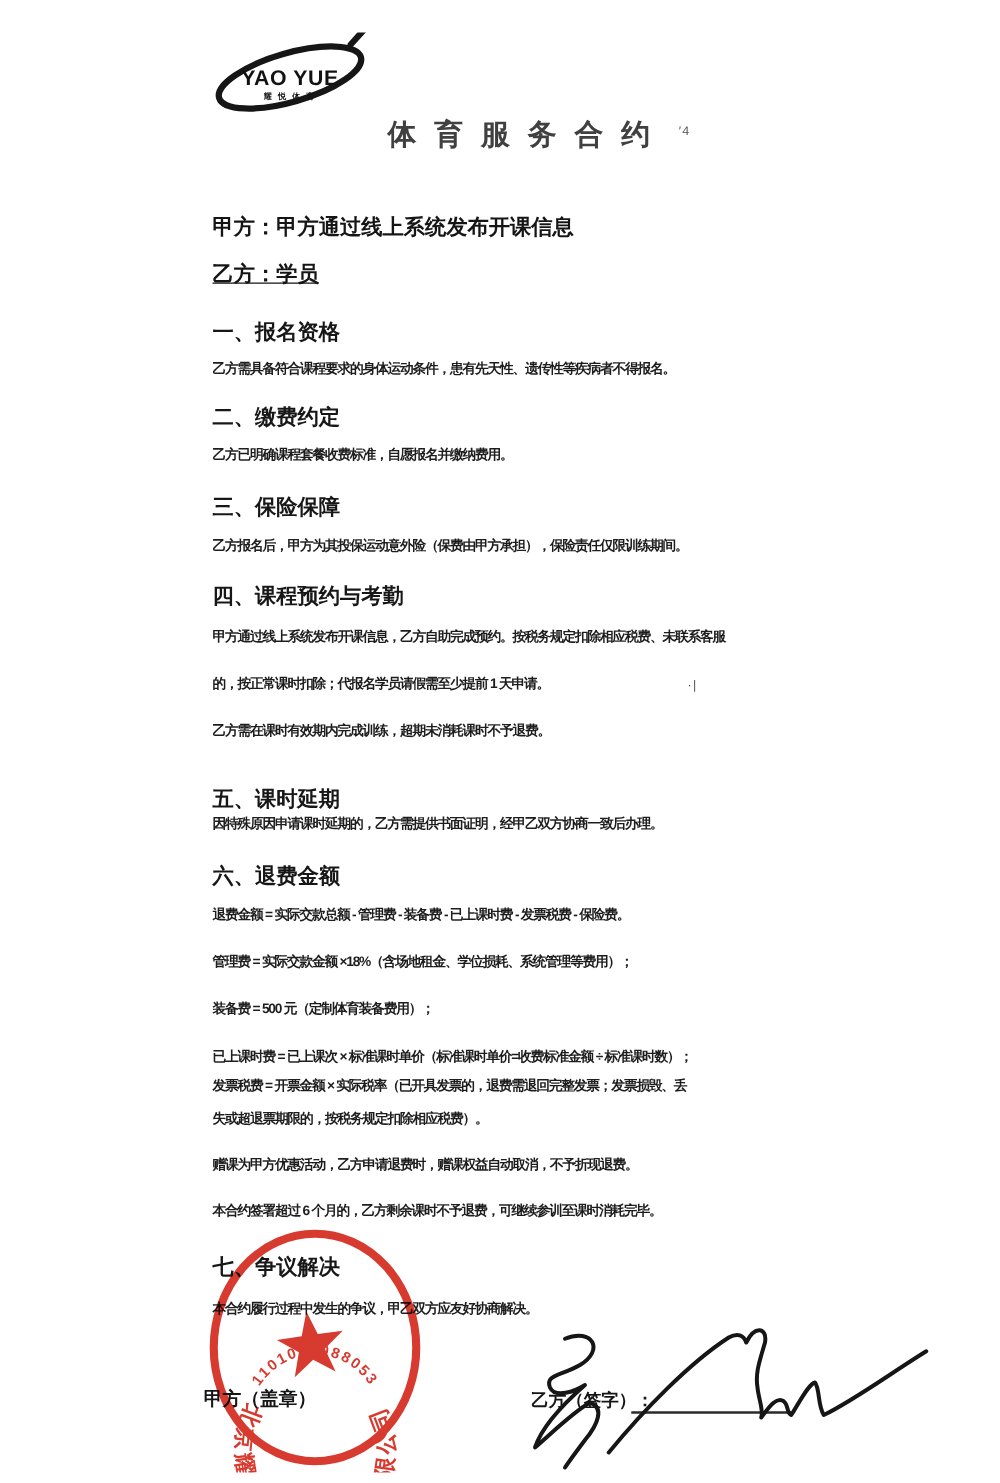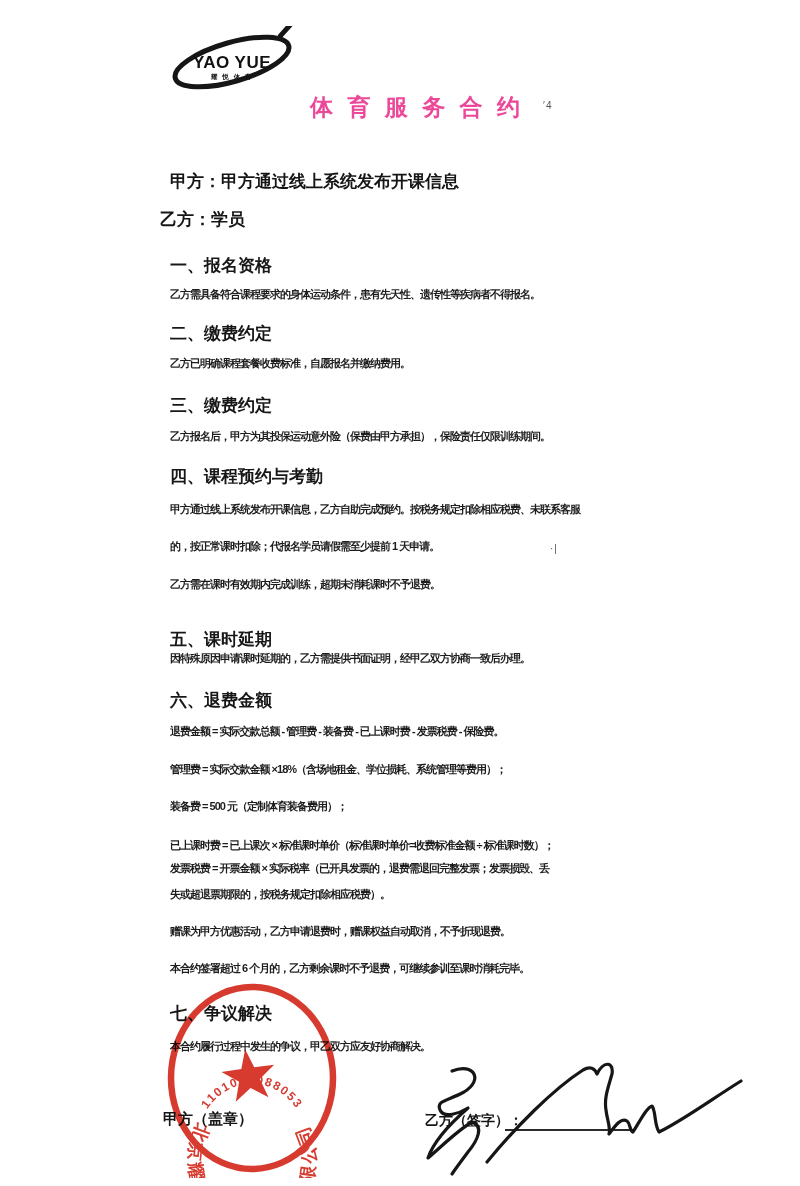--- a/index.html
+++ b/index.html
@@ -2,21 +2,21 @@
 <html><head>
 <meta charset="utf-8">
 <style>
   html,body{margin:0;padding:0;}
   body{
     width:800px;height:1186px;background:#ffffff;position:relative;
     font-family:"Liberation Sans","DejaVu Sans",sans-serif;color:#1b1b1b;
     overflow:hidden;
   }
   .tl{position:absolute;white-space:nowrap;}
-  .title{font-size:23px;font-weight:800;letter-spacing:4px;color:#ec4899;}
+  .title{font-size:23px;font-weight:800;letter-spacing:4px;color:#404040;}
   .party{font-size:17px;font-weight:700;color:#151515;}
   .hd{font-size:17px;font-weight:700;color:#171717;}
   .bd{font-size:11px;font-weight:600;letter-spacing:-1px;color:#1d1d1d;}
   .sig{font-size:15px;font-weight:700;color:#151515;}
   .artifact{color:#555;font-size:10px;letter-spacing:1px;}
   .sign-line{position:absolute;border-top:2px solid #2b2b2b;height:0;}
   .stamp-svg{position:absolute;mix-blend-mode:multiply;opacity:.92;}
   .sig-svg{position:absolute;}
   .logo-svg{position:absolute;}
 </style>
@@ -31,29 +31,29 @@
       <path d="M 124 24 L 140 14" stroke="#161616" stroke-width="5" stroke-linecap="round"></path>
     </g>
     <text x="70" y="42" text-anchor="middle" font-size="17" font-weight="800" letter-spacing="0.5" fill="#121212">YAO YUE</text>
     <text x="70" y="53" text-anchor="middle" font-size="6.5" font-weight="800" letter-spacing="1.5" fill="#121212">耀 悦 体 育</text>
   </svg>
 
   <div class="tl title" style="left:310px;top:92px;">体 育 服 务 合 约</div>
   <div class="tl artifact" style="left:543px;top:100px;">′4</div>
 
   <div class="tl party" style="left:170px;top:170px;">甲方：甲方通过线上系统发布开课信息</div>
-  <div class="tl party" style="left:160px;top:208px;">乙方：学员</div>
+  <div class="tl party" style="left:170px;top:208px;text-decoration:underline;">乙方：学员</div>
 
   <div class="tl hd" style="left:170px;top:254px;">一、报名资格</div>
   <div class="tl bd" style="left:170px;top:287px;">乙方需具备符合课程要求的身体运动条件，患有先天性、遗传性等疾病者不得报名。</div>
 
   <div class="tl hd" style="left:170px;top:322px;">二、缴费约定</div>
   <div class="tl bd" style="left:170px;top:356px;">乙方已明确课程套餐收费标准，自愿报名并缴纳费用。</div>
 
-  <div class="tl hd" style="left:170px;top:394px;">三、缴费约定</div>
+  <div class="tl hd" style="left:170px;top:394px;">三、保险保障</div>
   <div class="tl bd" style="left:170px;top:429px;">乙方报名后，甲方为其投保运动意外险（保费由甲方承担），保险责任仅限训练期间。</div>
 
   <div class="tl hd" style="left:170px;top:465px;">四、课程预约与考勤</div>
   <div class="tl bd" style="left:170px;top:502px;">甲方通过线上系统发布开课信息，乙方自助完成预约。按税务规定扣除相应税费、未联系客服</div>
   <div class="tl bd" style="left:170px;top:539px;">的，按正常课时扣除；代报名学员请假需至少提前 1 天申请。</div>
   <div class="tl artifact" style="left:550px;top:543px;">·|</div>
   <div class="tl bd" style="left:170px;top:577px;">乙方需在课时有效期内完成训练，超期未消耗课时不予退费。</div>
 
   <div class="tl hd" style="left:170px;top:628px;text-align:right;">五、课时延期</div>
   <div class="tl bd" style="left:170px;top:651px;">因特殊原因申请课时延期的，乙方需提供书面证明，经甲乙双方协商一致后办理。</div>

